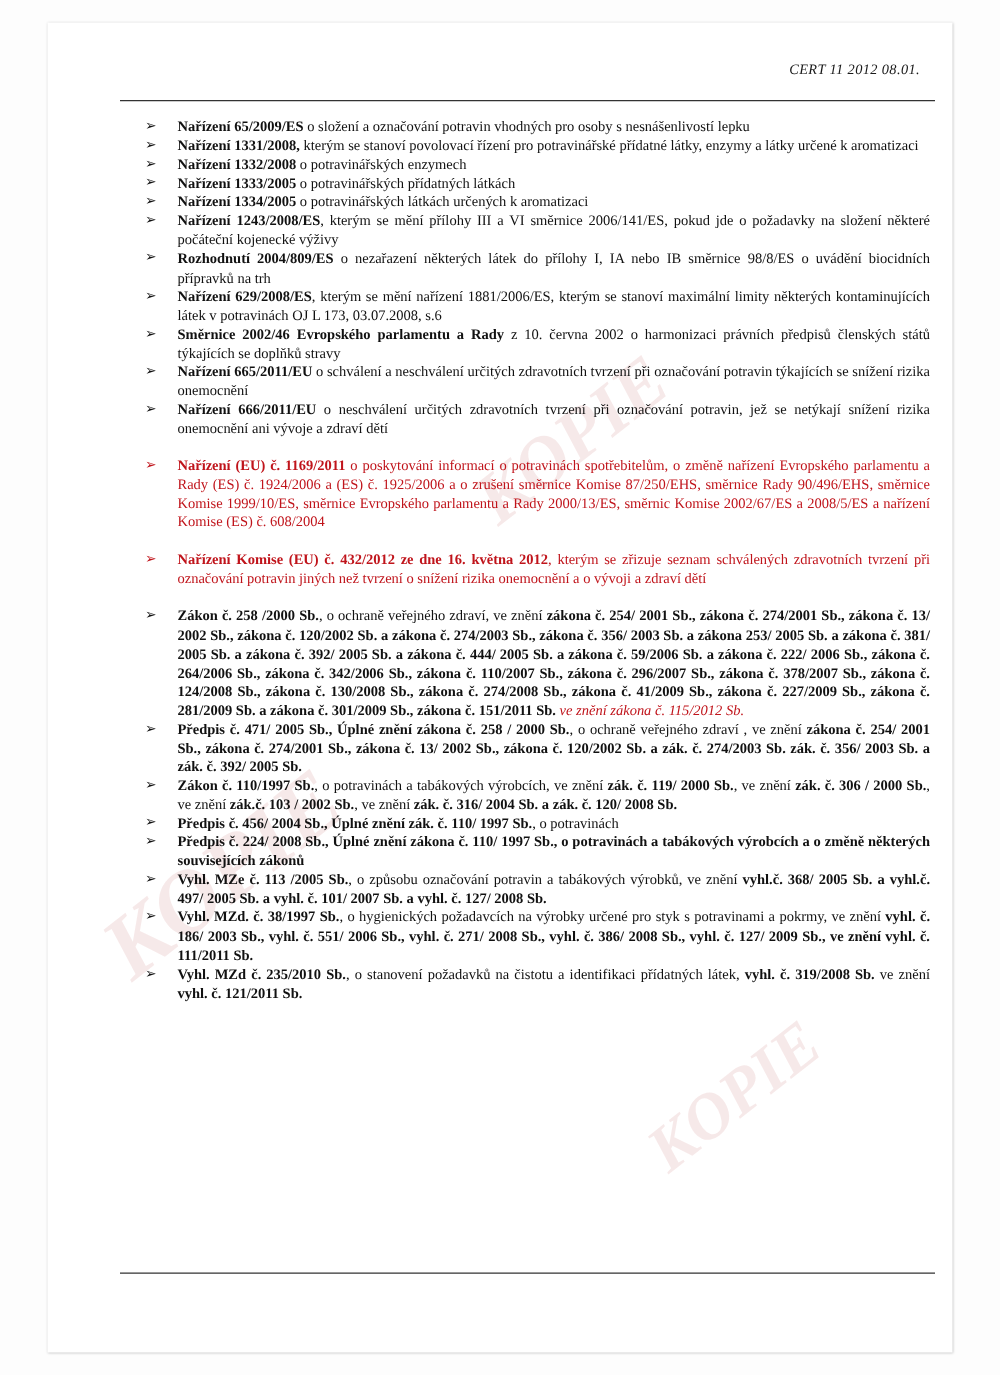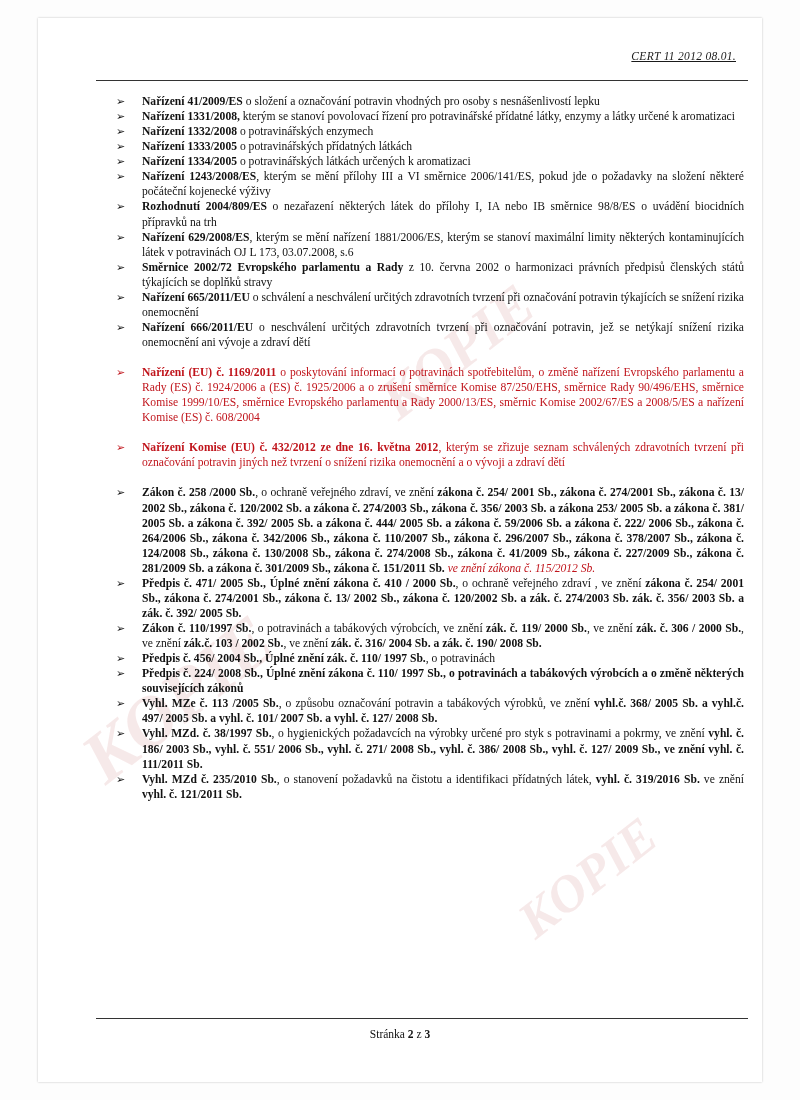--- a/index.html
+++ b/index.html
@@ -26,21 +26,20 @@
     box-shadow: 0 0 2px rgba(0,0,0,0.25);
   }
   .header {
     position: absolute;
     right: 26px;
     top: 32px;
     font-style: italic;
     font-size: 11.5px;
     letter-spacing: 0.3px;
     color: #1a1a1a;
-    text-decoration: underline;
   }
   .rule-top {
     position: absolute;
     left: 58px;
     top: 62px;
     width: 652px;
     border-top: 1px solid #333;
   }
   .rule-bottom {
     position: absolute;
@@ -129,21 +128,21 @@
     <div class="wm wm2">KOPIE</div>
     <div class="wm wm3">KOPIE</div>
 
     <div class="header">CERT 11 2012 08.01.</div>
     <div class="rule-top"></div>
 
     <div class="content">
       <ul class="list" id="list">
           <li>
             <span class="bullet">➢</span>
-            <span class="txt"><b>Nařízení 41/2009/ES</b> o složení a označování potravin vhodných pro osoby s nesnášenlivostí lepku</span>
+            <span class="txt"><b>Nařízení 65/2009/ES</b> o složení a označování potravin vhodných pro osoby s nesnášenlivostí lepku</span>
           </li>
           <li>
             <span class="bullet">➢</span>
             <span class="txt"><b>Nařízení 1331/2008,</b> kterým se stanoví povolovací řízení pro potravinářské přídatné látky, enzymy a látky určené k aromatizaci</span>
           </li>
           <li>
             <span class="bullet">➢</span>
             <span class="txt"><b>Nařízení 1332/2008</b> o potravinářských enzymech</span>
           </li>
           <li>
@@ -161,21 +160,21 @@
           <li>
             <span class="bullet">➢</span>
             <span class="txt"><b>Rozhodnutí 2004/809/ES</b> o nezařazení některých látek do přílohy I, IA nebo IB směrnice 98/8/ES o uvádění biocidních přípravků na trh</span>
           </li>
           <li>
             <span class="bullet">➢</span>
             <span class="txt"><b>Nařízení 629/2008/ES</b>, kterým se mění nařízení 1881/2006/ES, kterým se stanoví maximální limity některých kontaminujících látek v potravinách  OJ L 173, 03.07.2008, s.6</span>
           </li>
           <li>
             <span class="bullet">➢</span>
-            <span class="txt"><b>Směrnice 2002/72 Evropského parlamentu a Rady</b> z 10. června 2002 o harmonizaci právních předpisů členských států týkajících se doplňků stravy</span>
+            <span class="txt"><b>Směrnice 2002/46 Evropského parlamentu a Rady</b> z 10. června 2002 o harmonizaci právních předpisů členských států týkajících se doplňků stravy</span>
           </li>
           <li>
             <span class="bullet">➢</span>
             <span class="txt"><b>Nařízení 665/2011/EU</b> o schválení a neschválení určitých zdravotních tvrzení při označování potravin týkajících se snížení rizika onemocnění</span>
           </li>
           <li>
             <span class="bullet">➢</span>
             <span class="txt"><b>Nařízení 666/2011/EU</b> o neschválení určitých zdravotních tvrzení při označování potravin, jež se netýkají snížení rizika onemocnění ani vývoje a zdraví dětí</span>
           </li>
           <li class="red gap-lg">
@@ -185,48 +184,45 @@
           <li class="red gap-lg">
             <span class="bullet">➢</span>
             <span class="txt"><b>Nařízení Komise (EU) č. 432/2012  ze dne 16. května 2012</b>, kterým se zřizuje seznam schválených zdravotních tvrzení při označování potravin jiných než tvrzení o snížení rizika onemocnění a o vývoji a zdraví dětí</span>
           </li>
           <li class=" gap-lg">
             <span class="bullet">➢</span>
             <span class="txt"><b>Zákon č. 258 /2000 Sb.</b>, o ochraně veřejného zdraví, ve znění <b>zákona č. 254/ 2001 Sb., zákona č. 274/2001 Sb., zákona č. 13/ 2002 Sb., zákona č. 120/2002 Sb. a zákona č. 274/2003 Sb., zákona č. 356/ 2003 Sb. a zákona 253/ 2005 Sb. a zákona č. 381/ 2005 Sb. a zákona č. 392/ 2005 Sb. a zákona č. 444/ 2005 Sb. a zákona č. 59/2006 Sb. a zákona č. 222/ 2006 Sb., zákona č. 264/2006 Sb., zákona č. 342/2006 Sb., zákona č. 110/2007 Sb., zákona č. 296/2007 Sb., zákona č. 378/2007 Sb., zákona č. 124/2008 Sb., zákona č. 130/2008 Sb., zákona č. 274/2008 Sb., zákona č. 41/2009 Sb., zákona č. 227/2009 Sb., zákona č. 281/2009 Sb. a zákona č. 301/2009 Sb., zákona č. 151/2011 Sb.</b> <span class="redtext">ve znění zákona č. 115/2012 Sb.</span></span>
           </li>
           <li>
             <span class="bullet">➢</span>
-            <span class="txt"><b>Předpis č. 471/ 2005 Sb., Úplné znění zákona č. 410 / 2000 Sb.</b>, o ochraně veřejného zdraví , ve znění <b>zákona č. 254/ 2001 Sb., zákona č. 274/2001 Sb., zákona č. 13/ 2002 Sb., zákona č. 120/2002 Sb. a zák. č. 274/2003 Sb.  zák. č. 356/ 2003 Sb. a zák. č. 392/ 2005 Sb.</b></span>
-          </li>
-          <li>
-            <span class="bullet">➢</span>
-            <span class="txt"><b>Zákon č. 110/1997 Sb.</b>, o potravinách a tabákových výrobcích, ve znění <b>zák. č. 119/ 2000 Sb.</b>, ve znění <b>zák. č. 306 / 2000 Sb.</b>, ve znění <b>zák.č. 103 / 2002 Sb.</b>, ve znění <b>zák. č. 316/ 2004 Sb. a zák. č. 190/ 2008 Sb.</b></span>
+            <span class="txt"><b>Předpis č. 471/ 2005 Sb., Úplné znění zákona č. 258 / 2000 Sb.</b>, o ochraně veřejného zdraví , ve znění <b>zákona č. 254/ 2001 Sb., zákona č. 274/2001 Sb., zákona č. 13/ 2002 Sb., zákona č. 120/2002 Sb. a zák. č. 274/2003 Sb.  zák. č. 356/ 2003 Sb. a zák. č. 392/ 2005 Sb.</b></span>
+          </li>
+          <li>
+            <span class="bullet">➢</span>
+            <span class="txt"><b>Zákon č. 110/1997 Sb.</b>, o potravinách a tabákových výrobcích, ve znění <b>zák. č. 119/ 2000 Sb.</b>, ve znění <b>zák. č. 306 / 2000 Sb.</b>, ve znění <b>zák.č. 103 / 2002 Sb.</b>, ve znění <b>zák. č. 316/ 2004 Sb. a zák. č. 120/ 2008 Sb.</b></span>
           </li>
           <li>
             <span class="bullet">➢</span>
             <span class="txt"><b>Předpis č. 456/ 2004 Sb., Úplné znění zák. č. 110/ 1997 Sb.</b>, o potravinách</span>
           </li>
           <li>
             <span class="bullet">➢</span>
             <span class="txt"><b>Předpis č. 224/ 2008 Sb., Úplné znění zákona č. 110/ 1997 Sb., o potravinách a tabákových výrobcích a o změně některých souvisejících zákonů</b></span>
           </li>
           <li>
             <span class="bullet">➢</span>
             <span class="txt"><b>Vyhl. MZe č. 113 /2005 Sb.</b>, o způsobu označování potravin a tabákových výrobků, ve znění <b>vyhl.č. 368/ 2005 Sb. a vyhl.č. 497/ 2005 Sb. a vyhl. č. 101/ 2007 Sb. a vyhl. č. 127/ 2008 Sb.</b></span>
           </li>
           <li>
             <span class="bullet">➢</span>
             <span class="txt"><b>Vyhl. MZd. č. 38/1997 Sb.</b>, o hygienických požadavcích na výrobky určené pro styk s potravinami a pokrmy, ve znění <b>vyhl. č. 186/ 2003 Sb., vyhl. č. 551/ 2006 Sb., vyhl. č. 271/ 2008 Sb., vyhl. č. 386/ 2008 Sb., vyhl. č. 127/ 2009 Sb., ve znění vyhl. č. 111/2011 Sb.</b></span>
           </li>
           <li>
             <span class="bullet">➢</span>
-            <span class="txt"><b>Vyhl. MZd č. 235/2010 Sb.</b>, o stanovení požadavků na čistotu a identifikaci přídatných látek, <b>vyhl. č. 319/2016 Sb.</b> ve znění <b>vyhl. č. 121/2011 Sb.</b></span>
+            <span class="txt"><b>Vyhl. MZd č. 235/2010 Sb.</b>, o stanovení požadavků na čistotu a identifikaci přídatných látek, <b>vyhl. č. 319/2008 Sb.</b> ve znění <b>vyhl. č. 121/2011 Sb.</b></span>
           </li>
         </ul>
     </div>
 
     <div class="rule-bottom"></div>
-    <div class="footer">
-      <span>Stránka </span><b>2</b><span> z </span><b>3</b>
-    </div>
 
   </div>
 </div>
 
 </body></html>

